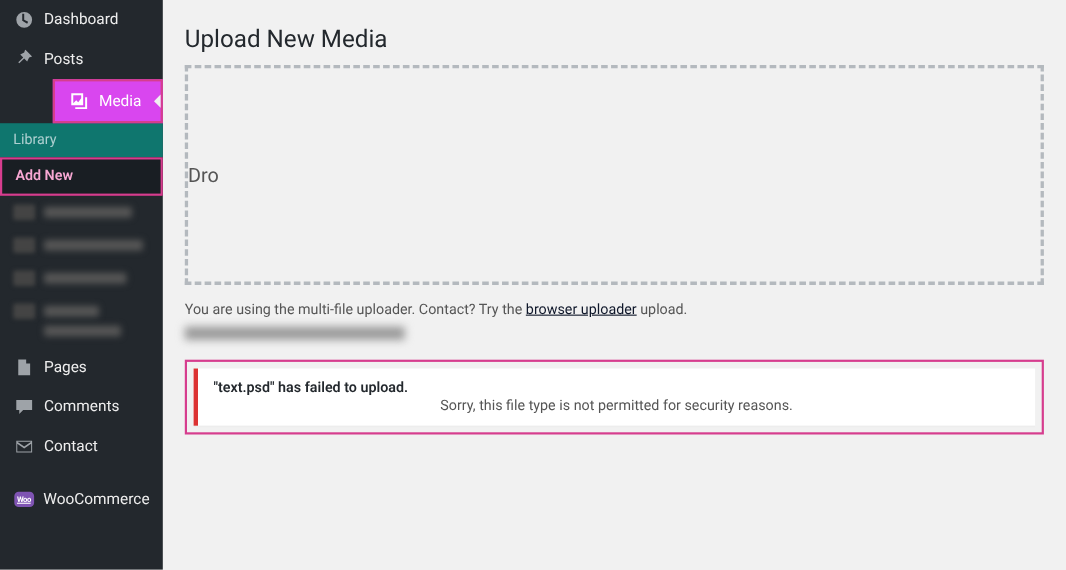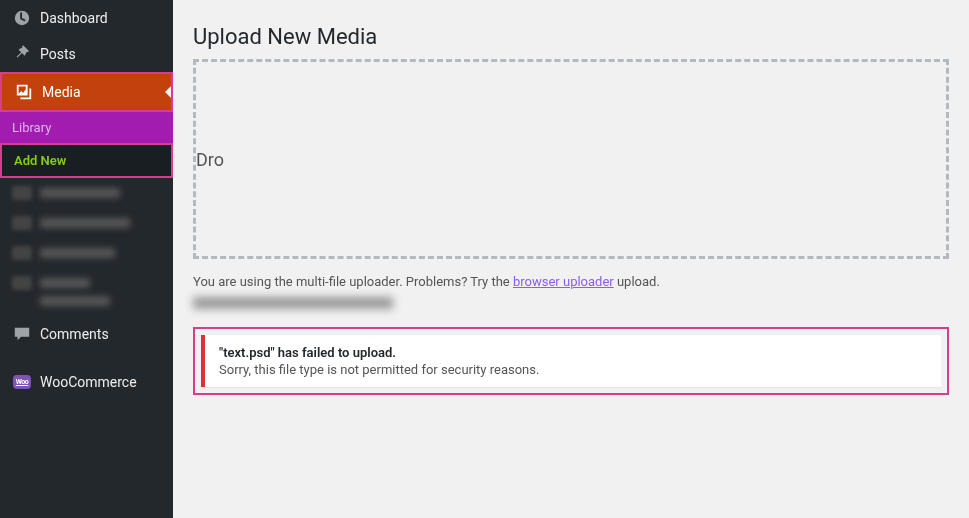--- a/index.html
+++ b/index.html
@@ -1,41 +1,41 @@
 <!DOCTYPE html>
 <html><head>
   <meta charset="utf-8">
   <style>
     * { box-sizing: border-box; margin: 0; padding: 0; }
     body { font-family: -apple-system, BlinkMacSystemFont, "Segoe UI", Roboto, sans-serif; background: #f1f1f1; width: 969px; height: 518px; display: flex; overflow: hidden; }
-    .sidebar { width: 173px; background: #23282d; color: #eee; flex-shrink: 0; }
+    .sidebar { width: 148px; background: #23282d; color: #eee; flex-shrink: 0; }
     .sidebar-item { padding: 8px 12px; display: flex; align-items: center; font-size: 14px; color: #eee; cursor: pointer; }
-    .sidebar-item.active { background: #c2410c; color: #fff; position: relative; border: 2px solid #d63d8e; }
+    .sidebar-item.active { background: #d946ef; color: #fff; position: relative; border: 2px solid #d63d8e; margin-left: 48px; }
     .sidebar-item.active::after { content: ""; position: absolute; right: 0; top: 50%; transform: translateY(-50%); border: 6px solid transparent; border-right-color: #f1f1f1; }
     .sidebar-item .icon { width: 20px; height: 20px; margin-right: 8px; display: flex; align-items: center; justify-content: center; color: rgba(240,245,250,0.6); }
     .sidebar-item.active .icon { color: #fff; }
     .sidebar-item svg { width: 18px; height: 18px; fill: currentColor; }
-    .sidebar-subitem { padding: 8px 12px; font-size: 13px; background: #a21caf; color: rgba(240,245,250,0.7); cursor: pointer; }
-    .sidebar-subitem.active { color: #84cc16; font-weight: 600; background: #191e23; border: 2px solid #d63d8e; }
+    .sidebar-subitem { padding: 8px 12px; font-size: 13px; background: #0f766e; color: rgba(240,245,250,0.7); cursor: pointer; }
+    .sidebar-subitem.active { color: #f9a8d4; font-weight: 600; background: #191e23; border: 2px solid #d63d8e; }
     .sidebar-blurred { padding: 8px 12px; display: flex; align-items: center; }
     .sidebar-blurred .icon { width: 20px; height: 14px; margin-right: 8px; background: #444; border-radius: 2px; filter: blur(2px); }
     .sidebar-blurred .text { height: 10px; background: #555; border-radius: 2px; filter: blur(3px); }
     .sidebar-blurred.multi { flex-direction: column; align-items: flex-start; gap: 4px; }
     .sidebar-blurred.multi .row { display: flex; align-items: center; }
     .main { flex: 1; padding: 0 20px; }
     .page-title { font-size: 22px; font-weight: 400; color: #23282d; padding: 24px 0 10px; }
     .dropzone { border: 3px dashed #b4b9be; min-height: 200px; display: flex; align-items: center; justify-content: flex-start; padding-right: 0; color: #555; font-size: 18px; }
     .dropzone-text { margin-right: -2px; overflow: hidden; }
     .uploader-note { font-size: 13px; color: #555; padding: 15px 0 8px; }
-    .uploader-note a { color: #8b5cf6; text-decoration: underline; }
+    .uploader-note a { color: #0f172a; text-decoration: underline; }
     .blurred-line { height: 12px; width: 200px; background: #999; filter: blur(4px); margin-bottom: 18px; }
     .error-wrap { border: 2px solid #d63d8e; padding: 6px; }
     .error-box { background: #fff; border-left: 4px solid #dc3232; padding: 10px 14px; box-shadow: 0 1px 1px rgba(0,0,0,0.04); }
     .error-title { font-size: 13px; color: #23282d; font-weight: 600; margin-bottom: 2px; }
-    .error-msg { font-size: 13px; color: #555; }
+    .error-msg { font-size: 13px; color: #555; text-align: center; }
     .woo-badge { display: inline-flex; align-items: center; justify-content: center; background: #7f54b3; color: #fff; border-radius: 4px; width: 18px; height: 14px; font-size: 7px; font-weight: bold; letter-spacing: -0.5px; text-decoration: underline; }
   </style>
 </head>
 <body>
 
 <div class="sidebar">
   <div class="sidebar-item">
     <span class="icon">
         <svg viewBox="0 0 20 20">
           <path d="M10 2a8 8 0 100 16 8 8 0 000-16zm0 2v6l4 2-1 2-5-3V4h2z"></path>
@@ -85,43 +85,59 @@
       </div>
     <div class="row">
         <span class="icon" style="opacity:0"></span>
         <span class="text" style="width:70px"></span>
       </div>
   </div>
 
   <div class="sidebar-item">
     <span class="icon">
         <svg viewBox="0 0 20 20">
+          <path d="M4 2h8l4 4v12H4V2zm8 0v4h4l-4-4zM6 5h5v1H6V5zm0 3h8v1H6V8zm0 3h8v1H6v-1z"></path>
+        </svg>
+      </span>
+    <span>Pages</span>
+  </div>
+  <div class="sidebar-item">
+    <span class="icon">
+        <svg viewBox="0 0 20 20">
           <path d="M2 3h16v10H9l-4 4v-4H2V3z"></path>
         </svg>
       </span>
     <span>Comments</span>
+  </div>
+  <div class="sidebar-item">
+    <span class="icon">
+        <svg viewBox="0 0 20 20">
+          <path d="M2 4h16v12H2V4zm1 1l7 5 7-5H3zm0 2v8h14V7l-7 5-7-5z"></path>
+        </svg>
+      </span>
+    <span>Contact</span>
   </div>
   <div style="height:12px"></div>
   <div class="sidebar-item">
     <span class="icon">
         <span class="woo-badge">Woo</span>
       </span>
     <span>WooCommerce</span>
   </div>
 </div>
 
 <div class="main">
   <h1 class="page-title">Upload New Media</h1>
 
   <div class="dropzone">
     <span class="dropzone-text">Dro</span>
   </div>
 
   <p class="uploader-note">
-    <span>You are using the multi-file uploader. Problems? Try the </span><a href="#">browser uploader</a><span> upload.</span>
+    <span>You are using the multi-file uploader. Contact? Try the </span><a href="#">browser uploader</a><span> upload.</span>
   </p>
 
   <div class="blurred-line"></div>
 
   <div class="error-wrap">
     <div class="error-box">
       <p class="error-title">"text.psd" has failed to upload.</p>
       <p class="error-msg">Sorry, this file type is not permitted for security reasons.</p>
     </div>
   </div>

